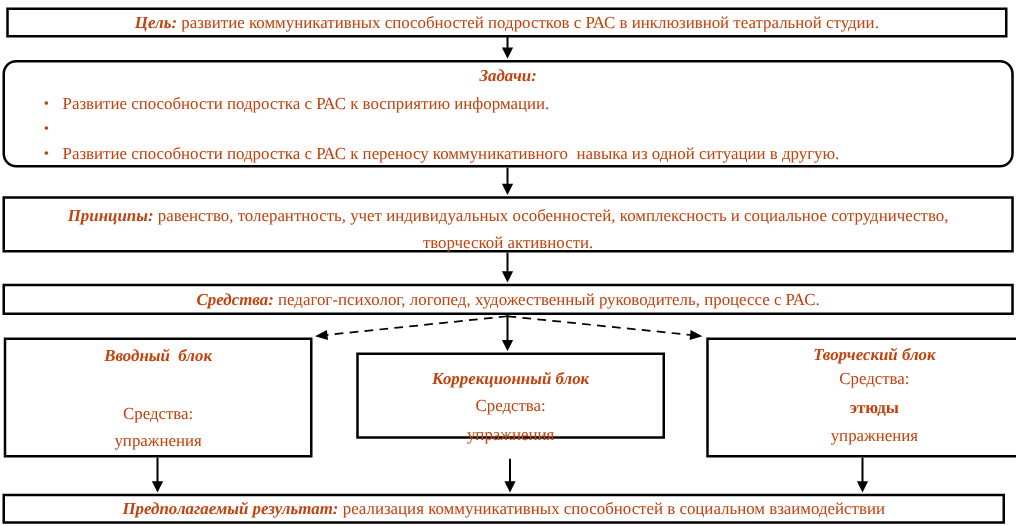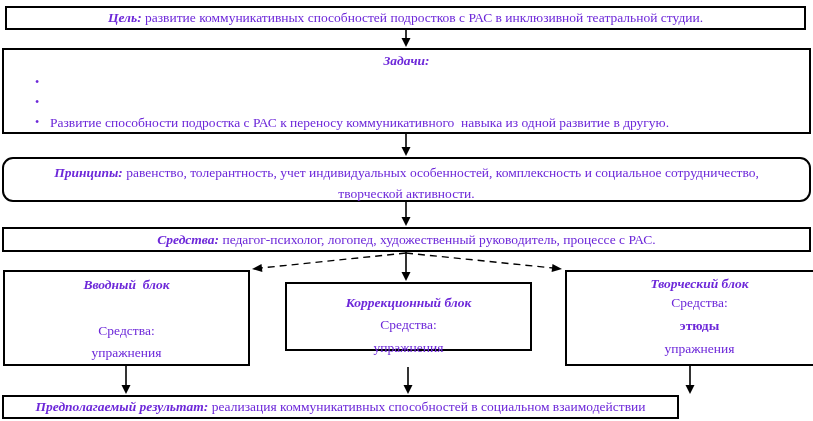--- a/index.html
+++ b/index.html
@@ -1,72 +1,73 @@
 <!DOCTYPE html>
 <html><head>
 <meta charset="utf-8">
 <style>
   html,body{margin:0;padding:0;background:#ffffff;}
   .canvas{
     position:relative;width:813px;height:421px;background:#ffffff;overflow:hidden;
-    font-family:"Liberation Serif","DejaVu Serif",serif;font-size:13.5px;color:#6d28d9;
+    font-family:"Liberation Serif","DejaVu Serif",serif;font-size:13.5px;color:#c2410c;
   }
   .box{position:absolute;border:2px solid #000;background:#fff;box-sizing:border-box;}
   .flexc{display:flex;align-items:center;justify-content:center;}
   .lead{font-weight:bold;font-style:italic;}
   .pre{white-space:pre-wrap;}
 
   #box-goal{left:5px;top:6px;width:801px;height:24px;}
-  #box-tasks{left:2px;top:48px;width:809px;height:86px;padding-top:2px;}
+  #box-tasks{left:2px;top:48px;width:809px;height:86px;padding-top:2px;border-radius:11px;}
   #box-tasks .task-title{text-align:center;line-height:18px;}
   .task-row{margin:5px 0 0 31px;line-height:15px;display:flex;}
   .task-bullet{width:15px;flex:0 0 15px;font-size:12px;}
-  #box-principles{left:2px;top:157px;width:809px;height:45px;padding:3px 45px 0;text-align:center;line-height:21px;border-radius:11px;}
+  #box-principles{left:2px;top:157px;width:809px;height:45px;padding:3px 45px 0;text-align:center;line-height:21px;}
   #box-subjects{left:2px;top:227px;width:809px;height:25px;}
   #block-intro{left:3px;top:270px;width:247px;height:96px;text-align:center;}
   #block-intro .blk-title{margin-top:5px;}
   #block-intro .l1{margin-top:29px;}
   #block-intro .l2{margin-top:5px;}
   #block-corr{left:285px;top:282px;width:247px;height:69px;text-align:center;}
   #block-corr .blk-title{margin-top:11px;}
   #block-corr .l1{margin-top:5px;}
   #block-corr .l2{margin-top:6px;}
   #block-creative{left:565px;top:270px;width:269px;height:96px;text-align:center;}
   #block-creative .blk-title{margin-top:4px;}
   #block-creative .l1{margin-top:2px;}
   #block-creative .l2{margin-top:6px;font-weight:bold;}
   #block-creative .l3{margin-top:6px;}
   .blk-line{line-height:17px;}
-  #box-result{left:2px;top:395px;width:677px;height:24px;}
+  #box-result{left:2px;top:395px;width:802px;height:24px;}
 
   #arrow-overlay{position:absolute;left:0;top:0;width:813px;height:421px;pointer-events:none;}
   #arrow-overlay line{stroke:#000;stroke-width:1.6;}
   #arrow-overlay line.dashed{stroke-width:1.4;stroke-dasharray:7 5;}
   #arrow-overlay polygon{fill:#000;stroke:none;}
 </style>
 </head>
 <body>
 
 <div class="canvas">
 
   <div class="box flexc" id="box-goal">
     <div><span class="lead">Цель:</span> <span class="pre">развитие коммуникативных способностей подростков с РАС в инклюзивной театральной студии.</span></div>
   </div>
 
   <div class="box" id="box-tasks">
     <div class="task-title lead">Задачи:</div>
     <div class="task-row">
       <span class="task-bullet">•</span>
+      <span class="pre">Развитие способности подростка с РАС к восприятию информации.</span>
     </div>
     <div class="task-row">
       <span class="task-bullet">•</span>
     </div>
     <div class="task-row">
       <span class="task-bullet">•</span>
-      <span class="pre">Развитие способности подростка с РАС к переносу коммуникативного  навыка из одной развитие в другую.</span>
+      <span class="pre">Развитие способности подростка с РАС к переносу коммуникативного  навыка из одной ситуации в другую.</span>
     </div>
   </div>
 
   <div class="box" id="box-principles">
     <span class="lead">Принципы:</span> <span class="pre">равенство, толерантность, учет индивидуальных особенностей, комплексность и социальное сотрудничество, творческой активности.</span>
   </div>
 
   <div class="box flexc" id="box-subjects">
     <div><span class="lead">Средства:</span> <span class="pre">педагог-психолог, логопед, художественный руководитель, процессе с РАС.</span></div>
   </div>

